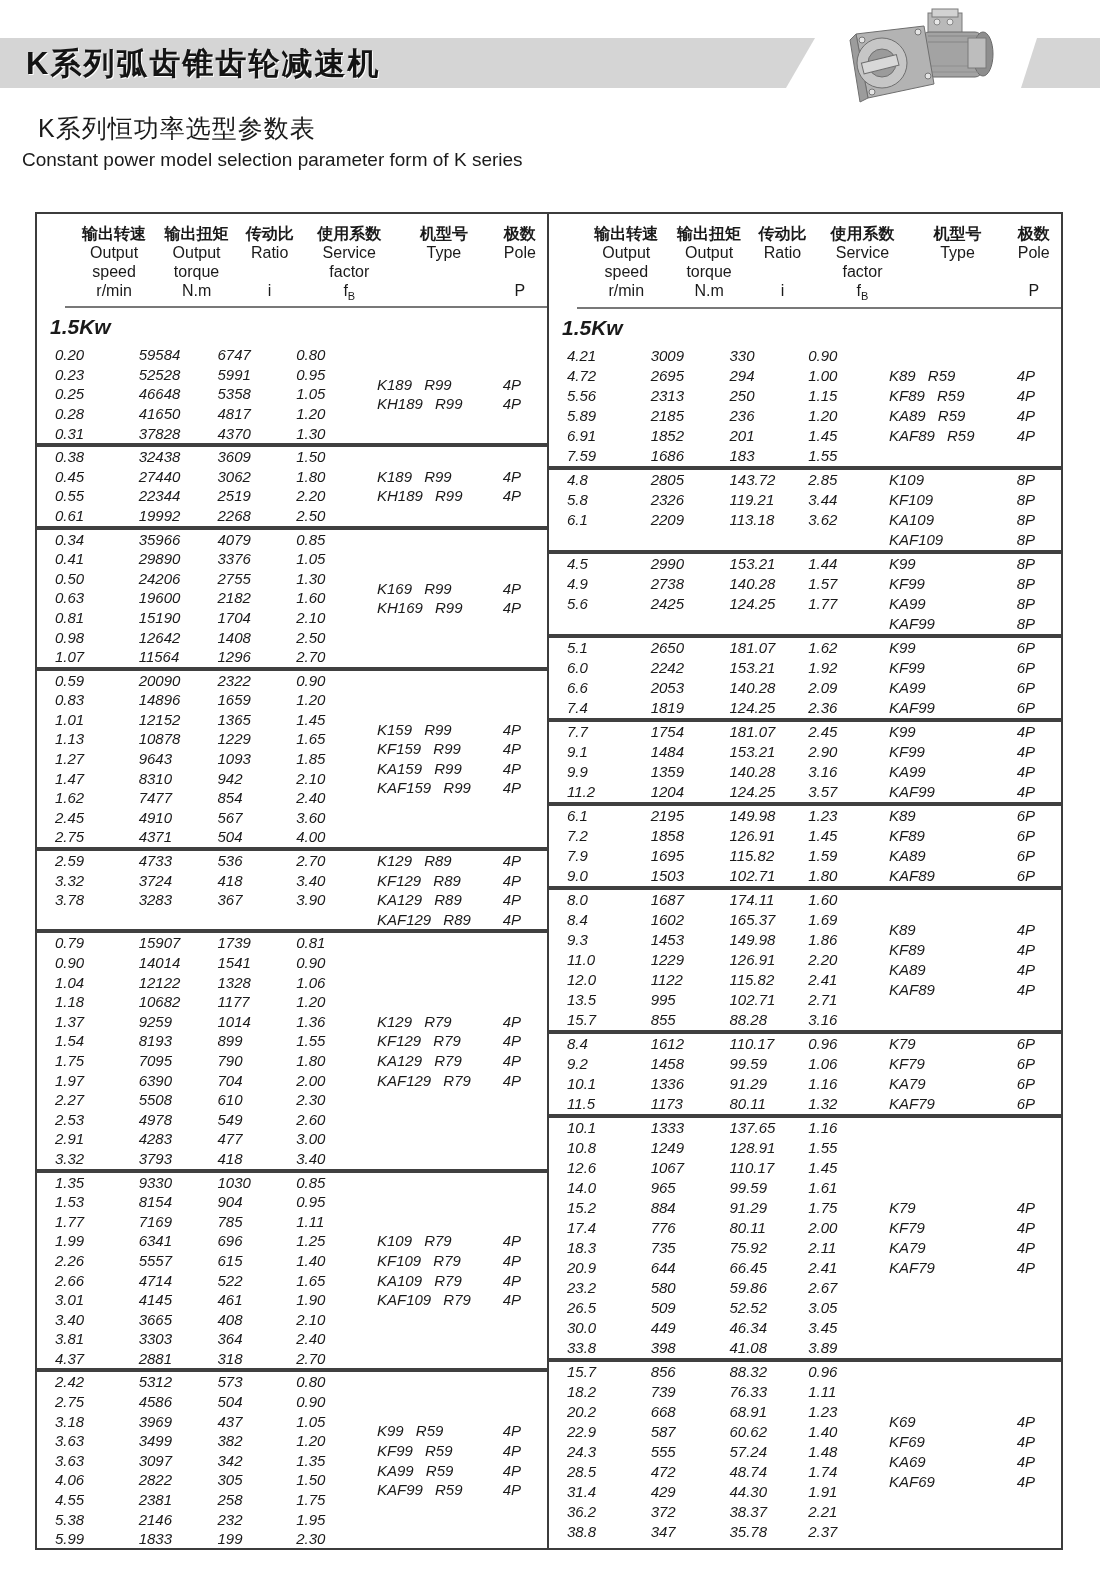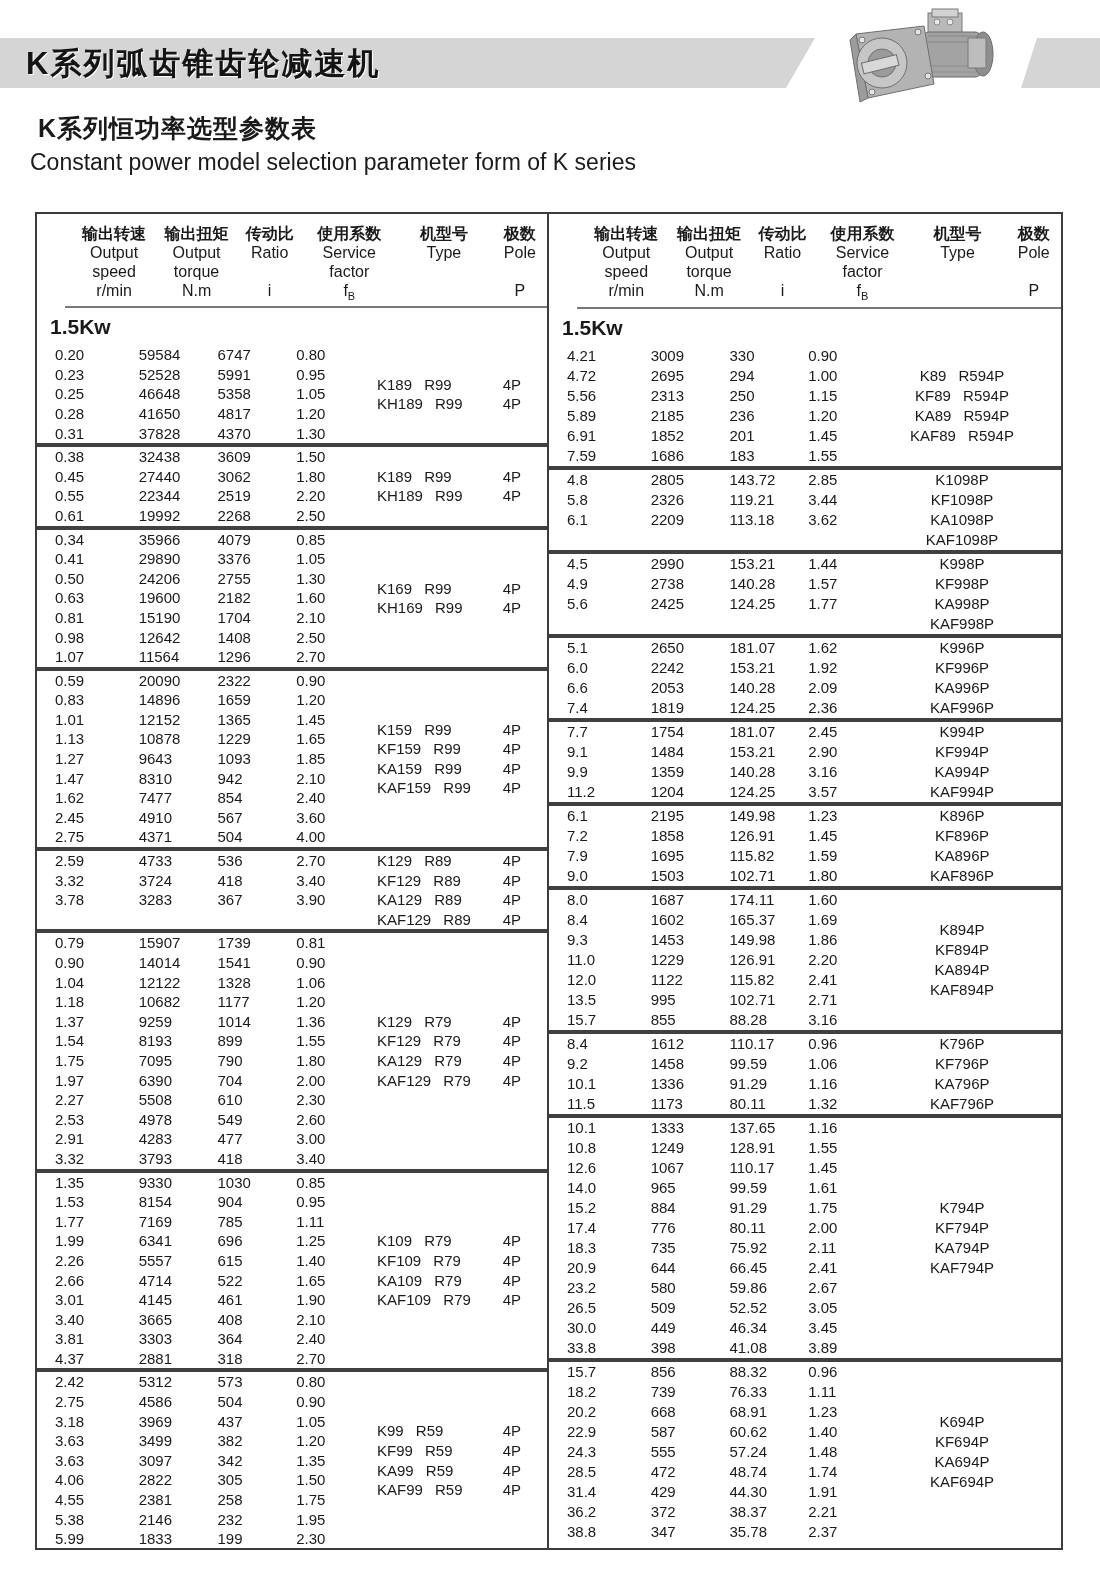--- a/index.html
+++ b/index.html
@@ -17,53 +17,53 @@
     position:absolute;top:38px;left:1021px;width:79px;height:50px;background:#d5d5d5;
     clip-path:polygon(16px 0,100% 0,100% 100%,0 100%);
   }
   .banner-title{
     position:absolute;top:43px;left:26px;z-index:3;
     font-size:31px;font-weight:bold;letter-spacing:2px;color:#141414;
     text-shadow:1px 1px 0 #ffffff;
   }
   .reducer-img{position:absolute;top:8px;left:838px;z-index:2;}
   
-  .page-title-zh{position:absolute;top:112px;left:38px;font-size:25px;font-weight:bold;letter-spacing:1px;}
-  .page-title-en{position:absolute;top:149px;left:30px;font-size:23px;}
+  .page-title-zh{position:absolute;top:112px;left:38px;font-size:25px;font-weight:normal;letter-spacing:1px;}
+  .page-title-en{position:absolute;top:149px;left:22px;font-size:19px;}
   
   .param-table{
     position:absolute;top:212px;left:35px;width:1028px;height:1338px;
     border:2px solid #3c3c3c;box-sizing:border-box;display:flex;background:#fff;
   }
   .half{width:50%;box-sizing:border-box;display:flex;flex-direction:column;}
   .half.left-half{border-right:2px solid #3c3c3c;}
   .thead{
     height:95px;box-sizing:border-box;border-bottom:2px solid #787878;
     display:flex;padding:10px 0 0 6px;margin-left:28px;
   }
   .th{text-align:center;line-height:19px;box-sizing:border-box;}
   .th .zh{font-weight:bold;font-size:16px;}
   .th .en,.th .unit{font-size:16px;}
   .th .unit sub{font-size:11px;}
   .th.w-speed{width:92px}.th.w-torque{width:84px}.th.w-ratio{width:72px}
   .th.w-factor{width:98px}.th.w-type{width:104px}.th.w-pole{width:58px}
   .kw-label{height:37px;box-sizing:border-box;font-size:21px;font-weight:bold;padding:7px 0 0 13px;}
-  .tbody{flex:1;display:flex;flex-direction:column;}
+  .tbody{flex:1;display:flex;flex-direction:column;font-style:italic;}
   .table-group{display:flex;border-top:4px solid #404040;}
   .table-group.first{border-top:none;}
   .group-rows{width:338px;box-sizing:border-box;padding-left:18px;}
   .table-row{display:flex;font-size:15px;}
   .side-left .table-row{height:19.6px;line-height:19.6px;}
   .side-right .table-row{height:20px;line-height:20px;}
   .cell{box-sizing:border-box;}
   .cell.c0{width:85px}.cell.c1{width:80px}.cell.c2{width:80px}.cell.c3{width:80px}
   .group-types{flex:1;display:flex;flex-direction:column;justify-content:center;padding:0 26px 0 2px;}
   .type-line{display:flex;justify-content:space-between;font-size:15px;}
   .side-left .type-line{height:19.6px;line-height:19.6px;}
-  .side-right .type-line{height:20px;line-height:20px;justify-content:center;}
+  .side-right .type-line{height:20px;line-height:20px;}
   .type-model{word-spacing:8px;}
 </style>
 </head>
 <body>
 
 <div class="banner-band"></div>
 <div class="banner-right-piece"></div>
 <div class="banner-title">K系列弧齿锥齿轮减速机</div>
 <svg class="reducer-img" width="175" height="100" viewBox="0 0 175 100">
   <rect x="90" y="5" width="34" height="22" fill="#b9b9b9" stroke="#7a7a7a"></rect>

